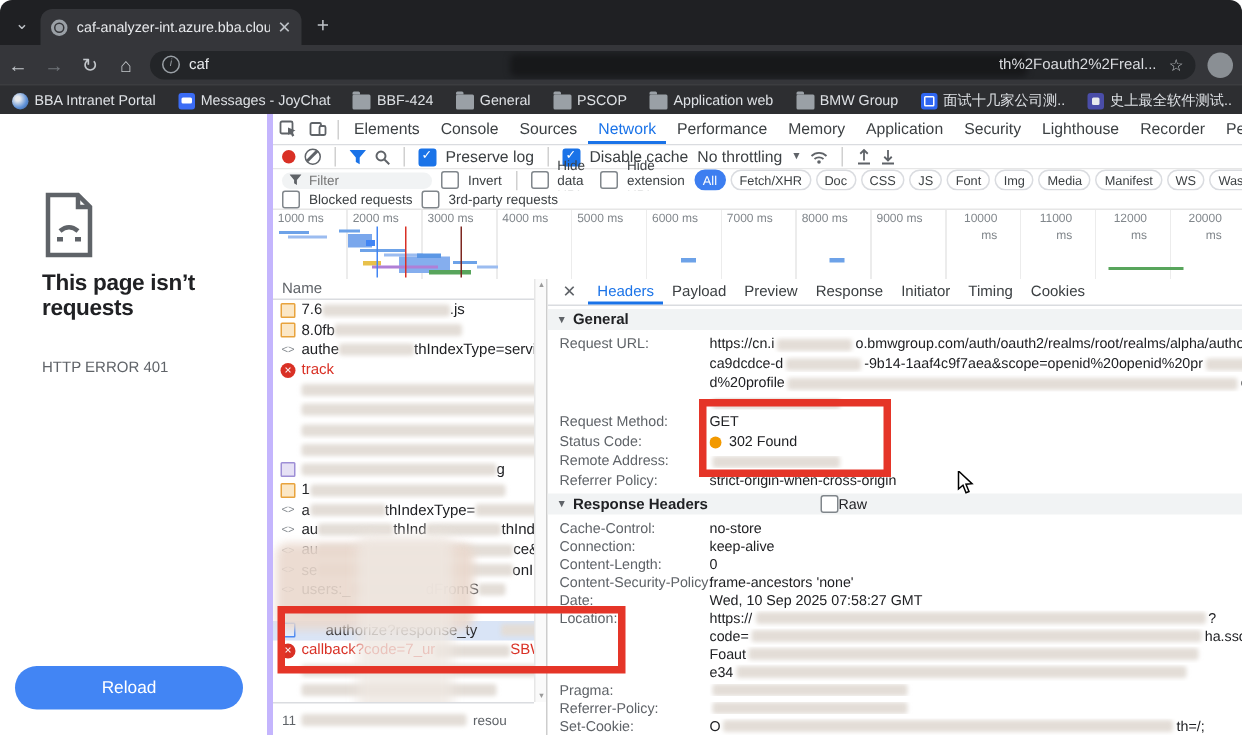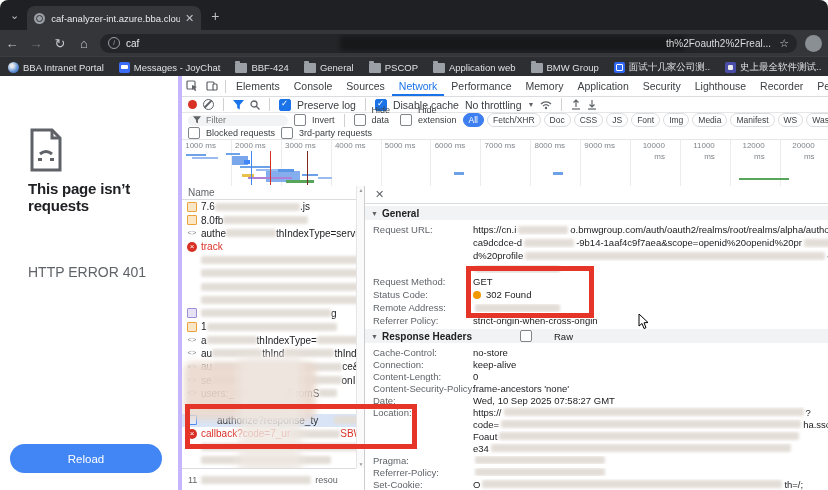--- a/index.html
+++ b/index.html
@@ -37,21 +37,21 @@
   .bm-ico.zhihu{width:11px;height:11px;background:#2f66f2;border-radius:2px;}
   .bm-ico.zhihu::after{content:"";position:absolute;left:2px;top:2px;width:7px;height:7px;border:1px solid #fff;border-radius:1px;box-sizing:border-box;}
   .bm-ico.soft{width:11px;height:11px;background:#4a4da8;border-radius:2px;}
   .bm-ico.soft::after{content:"";position:absolute;left:3px;top:3px;width:5px;height:5px;background:#e8eaed;border-radius:1px;}
 
   
   .errpage{position:absolute;left:0;top:76px;width:178px;height:414px;background:#fff;}
   .sadicon{position:absolute;left:28px;top:52px;}
   .errpage h1{position:absolute;left:28px;top:104px;width:150px;margin:0;font-size:15px;color:#202124;font-weight:bold;letter-spacing:-.2px;}
   .errmsg{position:absolute;left:28px;top:132px;width:140px;font-size:10.5px;color:#5f6368;line-height:1.5;}
-  .errcode{position:absolute;left:28px;top:188px;font-size:14px;color:#5f6368;}
+  .errcode{position:absolute;left:28px;top:164px;font-size:10px;color:#5f6368;}
   .reload{position:absolute;left:10px;top:368px;width:152px;height:29px;background:#4285f4;border:none;border-radius:15px;color:#fff;font-size:11.5px;font-family:"Liberation Sans",sans-serif;}
 
   
   .devtools{position:absolute;left:178px;top:76px;width:650px;height:414px;background:#fff;border-left:4px solid #c4b5fd;font-size:10.5px;color:#3c4043;}
   .dt-tabs{position:absolute;left:0;top:0;width:650px;height:20px;display:flex;align-items:center;border-bottom:1px solid #dadce0;background:#fff;}
   .dt-ic{width:20px;text-align:center;flex:none;display:flex;justify-content:center;}
   .dt-sep{width:1px;height:13px;background:#d0d0d0;margin:0 3px;flex:none;}
   .dt-tab{padding:0 7px;height:20px;line-height:20px;white-space:nowrap;color:#3c4043;display:flex;align-items:center;gap:3px;}
   .dt-tab.active{color:#1a73e8;box-shadow:inset 0 -2px 0 #1a73e8;}
 
@@ -105,21 +105,21 @@
   .vscroll .up{position:absolute;top:1px;left:0;width:8px;text-align:center;font-size:5px;color:#9a9a9a;}
   .vscroll .dn{position:absolute;bottom:1px;left:0;width:8px;text-align:center;font-size:5px;color:#9a9a9a;}
 
   .detail{position:absolute;left:182px;top:0;width:468px;height:304px;border-left:1px solid #cdcdcd;background:#fff;overflow:hidden;}
   .det-tabs{height:17px;display:flex;align-items:center;border-bottom:1px solid #dadce0;gap:2px;padding-left:4px;}
   .det-x{color:#5f6368;font-size:11px;padding:0 6px;}
   .det-tab{padding:0 6px;height:17px;line-height:17px;font-size:10px;color:#3c4043;}
   .det-tab.active{color:#1a73e8;box-shadow:inset 0 -2px 0 #1a73e8;}
   .sechead{height:14px;background:#f1f3f4;display:flex;align-items:center;padding-left:6px;font-size:10px;color:#202124;font-weight:bold;gap:4px;margin-top:2px;}
   .tri{font-size:7px;color:#5f6368;font-weight:normal;}
-  .rawcb{display:flex;align-items:center;gap:22px;font-weight:normal;margin-left:44px;font-size:9.5px;}
+  .rawcb{display:flex;align-items:center;gap:0;font-weight:normal;margin-left:71px;font-size:9.5px;}
   .kvlist{padding-top:3px;}
   .kv{display:flex;height:13px;align-items:center;font-size:9.5px;}
   .kvlist.tight .kv{height:12px;}
   .kv .kl{width:100px;padding-left:8px;color:#5f6368;flex:none;white-space:nowrap;}
   .kv .kval{display:flex;align-items:center;gap:2px;color:#202124;white-space:nowrap;overflow:hidden;flex:1;}
   .dot{display:none;width:8px;height:8px;border-radius:50%;background:#f29900;margin-right:3px;flex:none;}
   .dot.show{display:inline-block;}
 
   .redbox{position:absolute;border:5px solid #e53528;pointer-events:none;}
   .cursor{position:absolute;pointer-events:none;}
@@ -545,20 +545,30 @@
       </div>
 
       <div class="vscroll">
         <span class="up">▲</span>
         <span class="dn">▼</span>
       </div>
 
       <div class="detail">
         <div class="det-tabs">
           <span class="det-x">✕</span>
+          <div style="display:flex;align-items:center;height:17px;">
+
+          <span class="det-tab active">Headers</span>
+              <span class="det-tab">Payload</span>
+              <span class="det-tab">Preview</span>
+              <span class="det-tab">Response</span>
+              <span class="det-tab">Initiator</span>
+              <span class="det-tab">Timing</span>
+              <span class="det-tab">Cookies</span>
+            </div>
         </div>
 
         <div class="sechead">
           <span class="tri">▼</span>
           <span>General</span>
         </div>
         <div class="kvlist">
 
         <div class="kv">
             <span class="kl">Request URL:</span>

